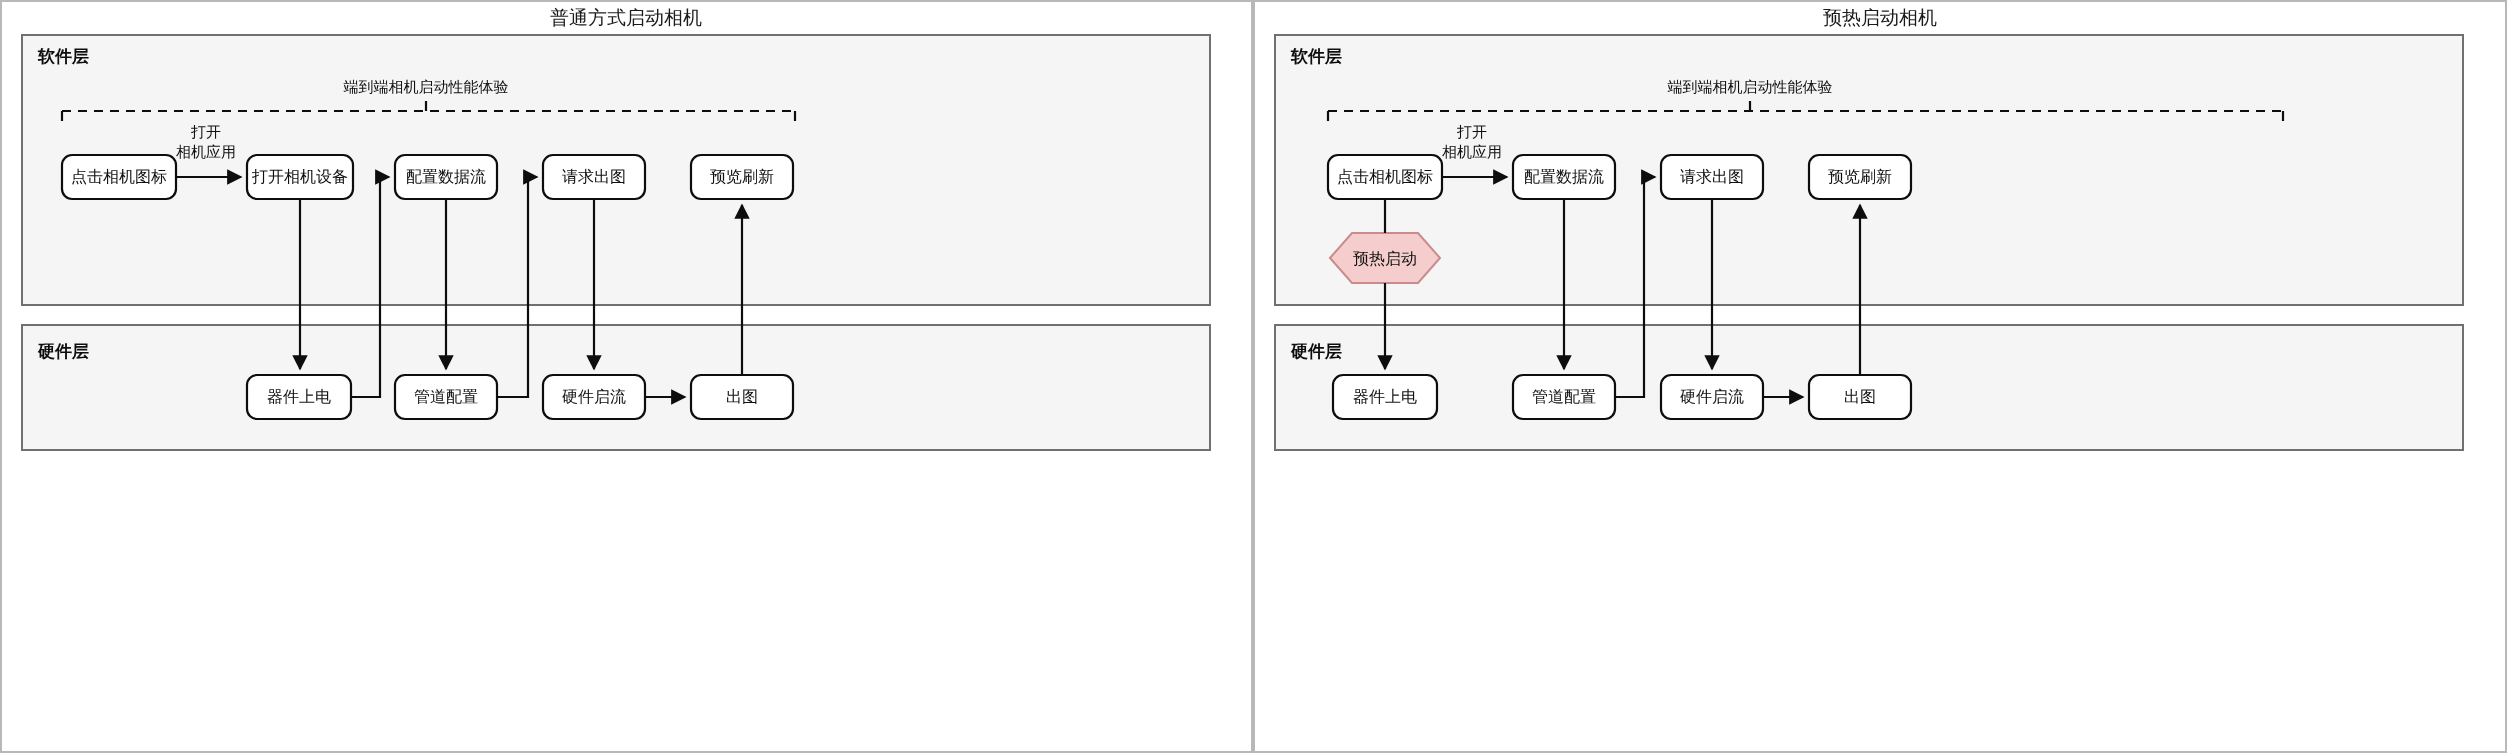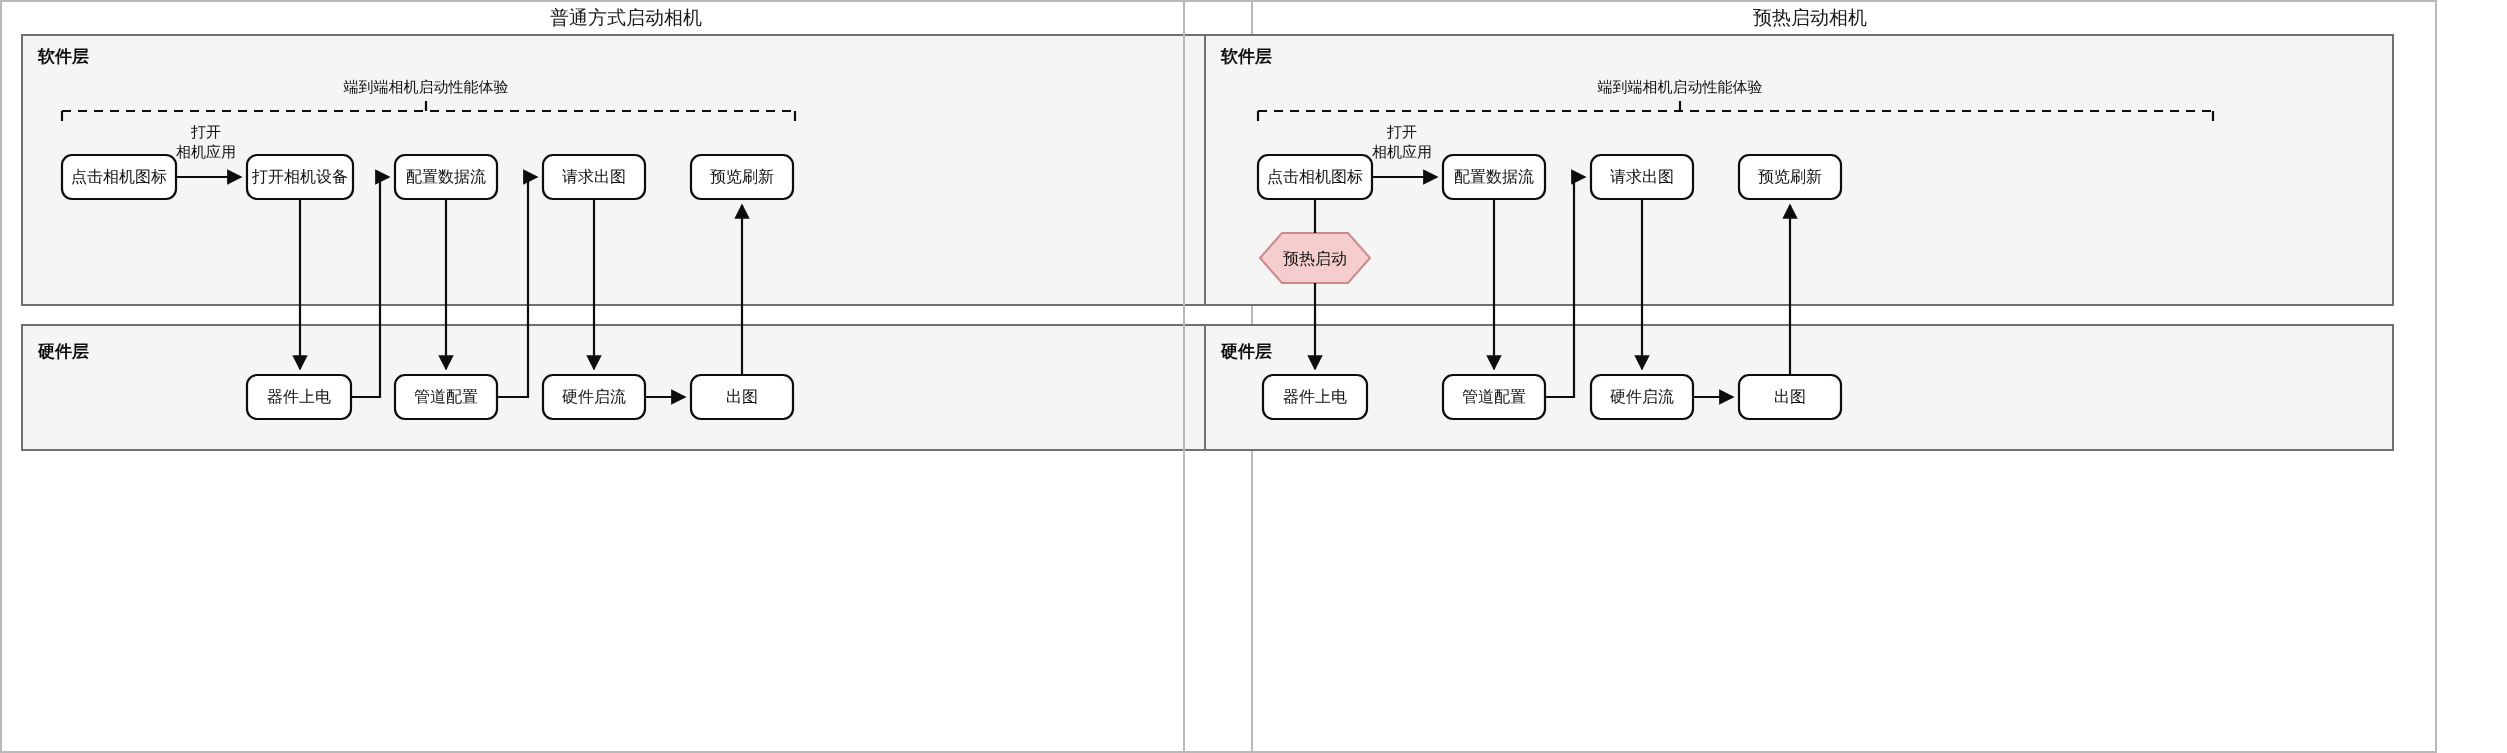--- a/index.html
+++ b/index.html
@@ -1,19 +1,19 @@
 <!DOCTYPE html>
 <html><head>
 <meta charset="utf-8">
 <style>
   html,body{margin:0;padding:0;background:#ffffff;}
   body{width:2507px;height:753px;font-family:"Liberation Sans","DejaVu Sans",sans-serif;overflow:hidden;}
   .canvas{position:relative;width:2507px;height:753px;}
   .panel{position:absolute;top:0;height:753px;width:1253px;}
-  #panel-right{left:1183px;}
+  #panel-right{left:1253px;}
   svg{display:block;}
   .ttl{font-size:19px;fill:#1a1a1a;font-family:"Liberation Sans","DejaVu Sans",sans-serif;}
   .layer-title{font-size:17px;font-weight:bold;fill:#0d0d0d;font-family:"Liberation Sans","DejaVu Sans",sans-serif;}
   .node-label{font-size:16px;fill:#101010;font-family:"Liberation Sans","DejaVu Sans",sans-serif;}
   .edge-label{font-size:15px;fill:#101010;font-family:"Liberation Sans","DejaVu Sans",sans-serif;}
   .span-label{font-size:15px;fill:#101010;font-family:"Liberation Sans","DejaVu Sans",sans-serif;}
   .layer-rect{fill:#f5f5f5;stroke:#707070;stroke-width:2;}
   .node-rect{fill:#ffffff;stroke:#0d0d0d;stroke-width:2.2;}
   .hex{fill:#f6cdcd;stroke:#c98b8b;stroke-width:2;}
   .ln{stroke:#0d0d0d;stroke-width:2.2;fill:none;}

